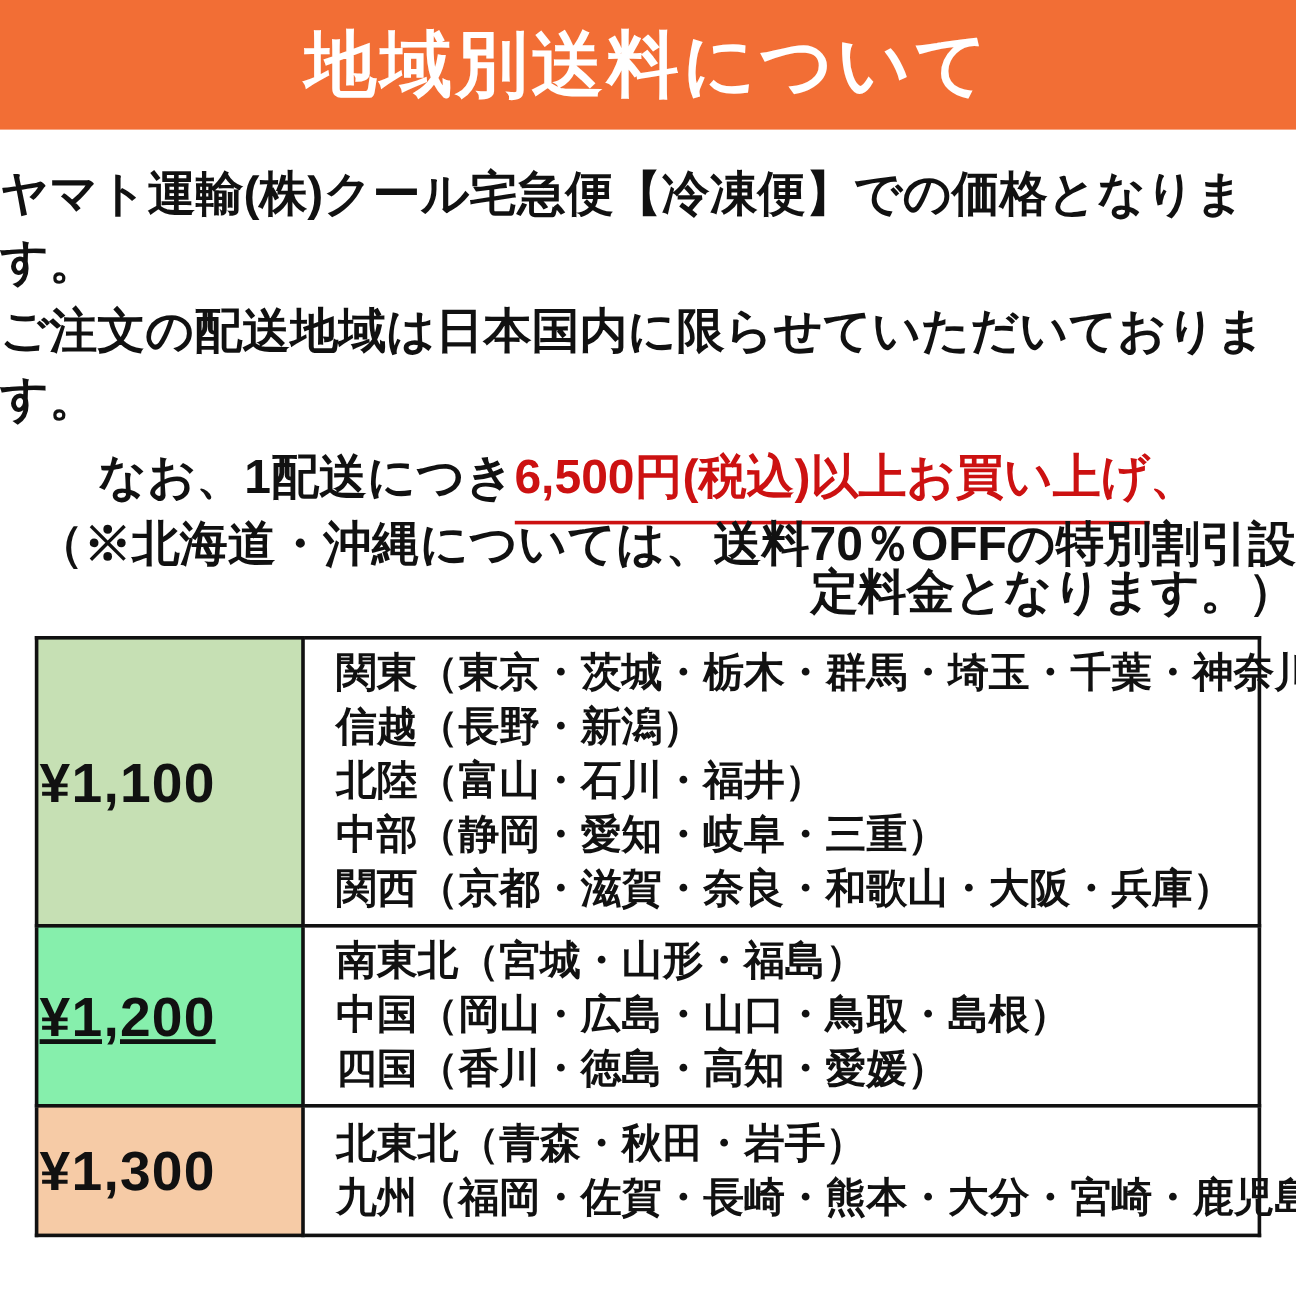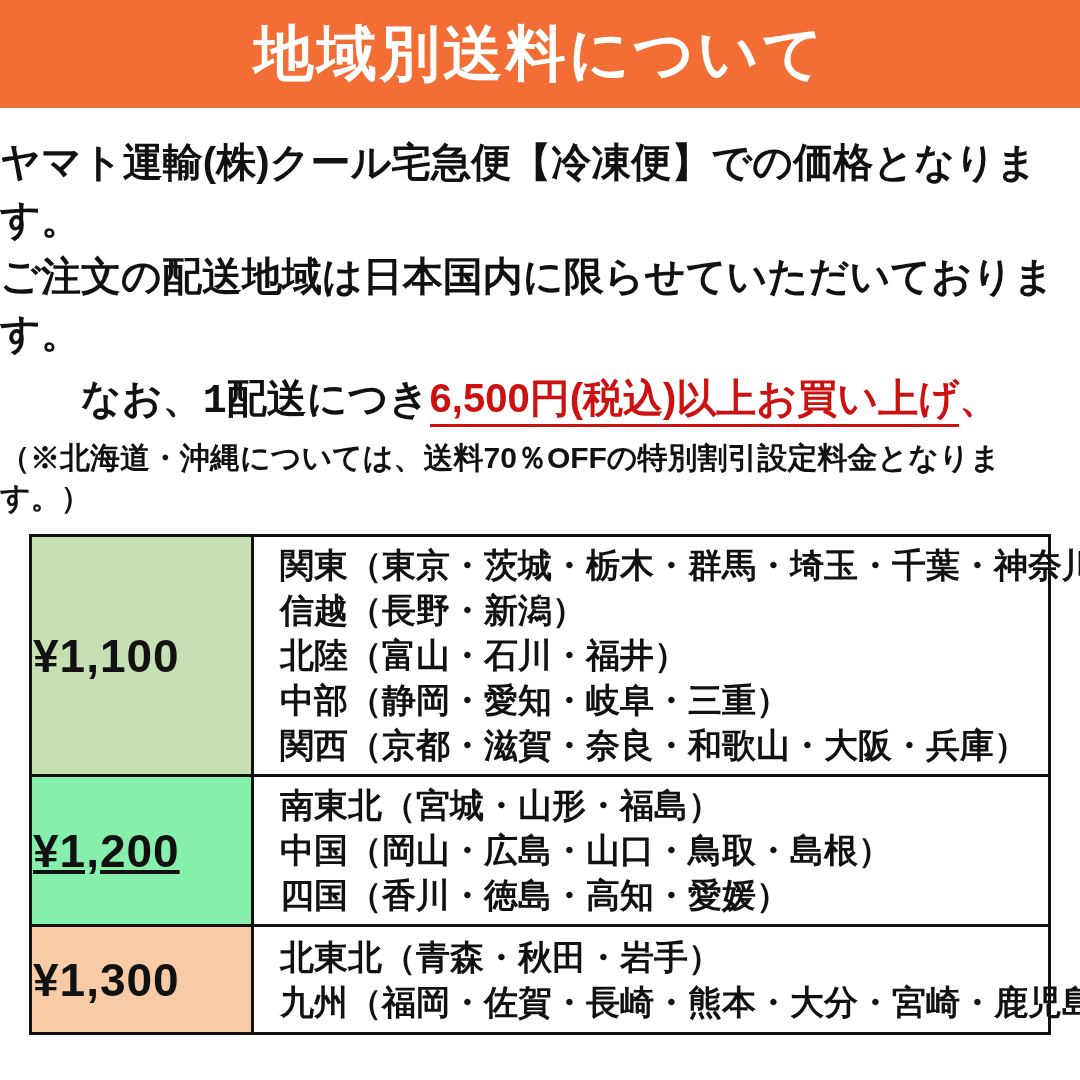--- a/index.html
+++ b/index.html
@@ -21,30 +21,30 @@
     color:#ffffff; letter-spacing:3px; font-weight:bold;
   }
   .intro {
     margin:26px 0 0; text-align:left;
     font-size:40px; line-height:57px;
   }
   .notice {
     margin:8px 0 0; text-align:center;
     font-size:40px; line-height:56px;
   }
-  .notice .plain { color:var(--ink);font-family:Liberation Mono, monospace; }
+  .notice .plain { color:var(--ink); }
   .notice .red { color:var(--red); }
   .notice .red-underline {
     color:var(--red);
     border-bottom:3px solid var(--red);
-    padding-bottom:4px;
+    padding-bottom:14px;
   }
   .note {
-    margin:8px 0 0; text-align:left;
-    font-size:30px; line-height:40px;
+    margin:8px 0 0; text-align:right;
+    font-size:40px; line-height:40px;
   }
   table.fee-table {
     border-collapse:collapse;
     margin:16px auto 0;
     width:1022px;
     table-layout:fixed;
   }
   table.fee-table td { border:3px solid #111111; }
   td.price-cell {
     width:222px; text-align:left; vertical-align:middle;

